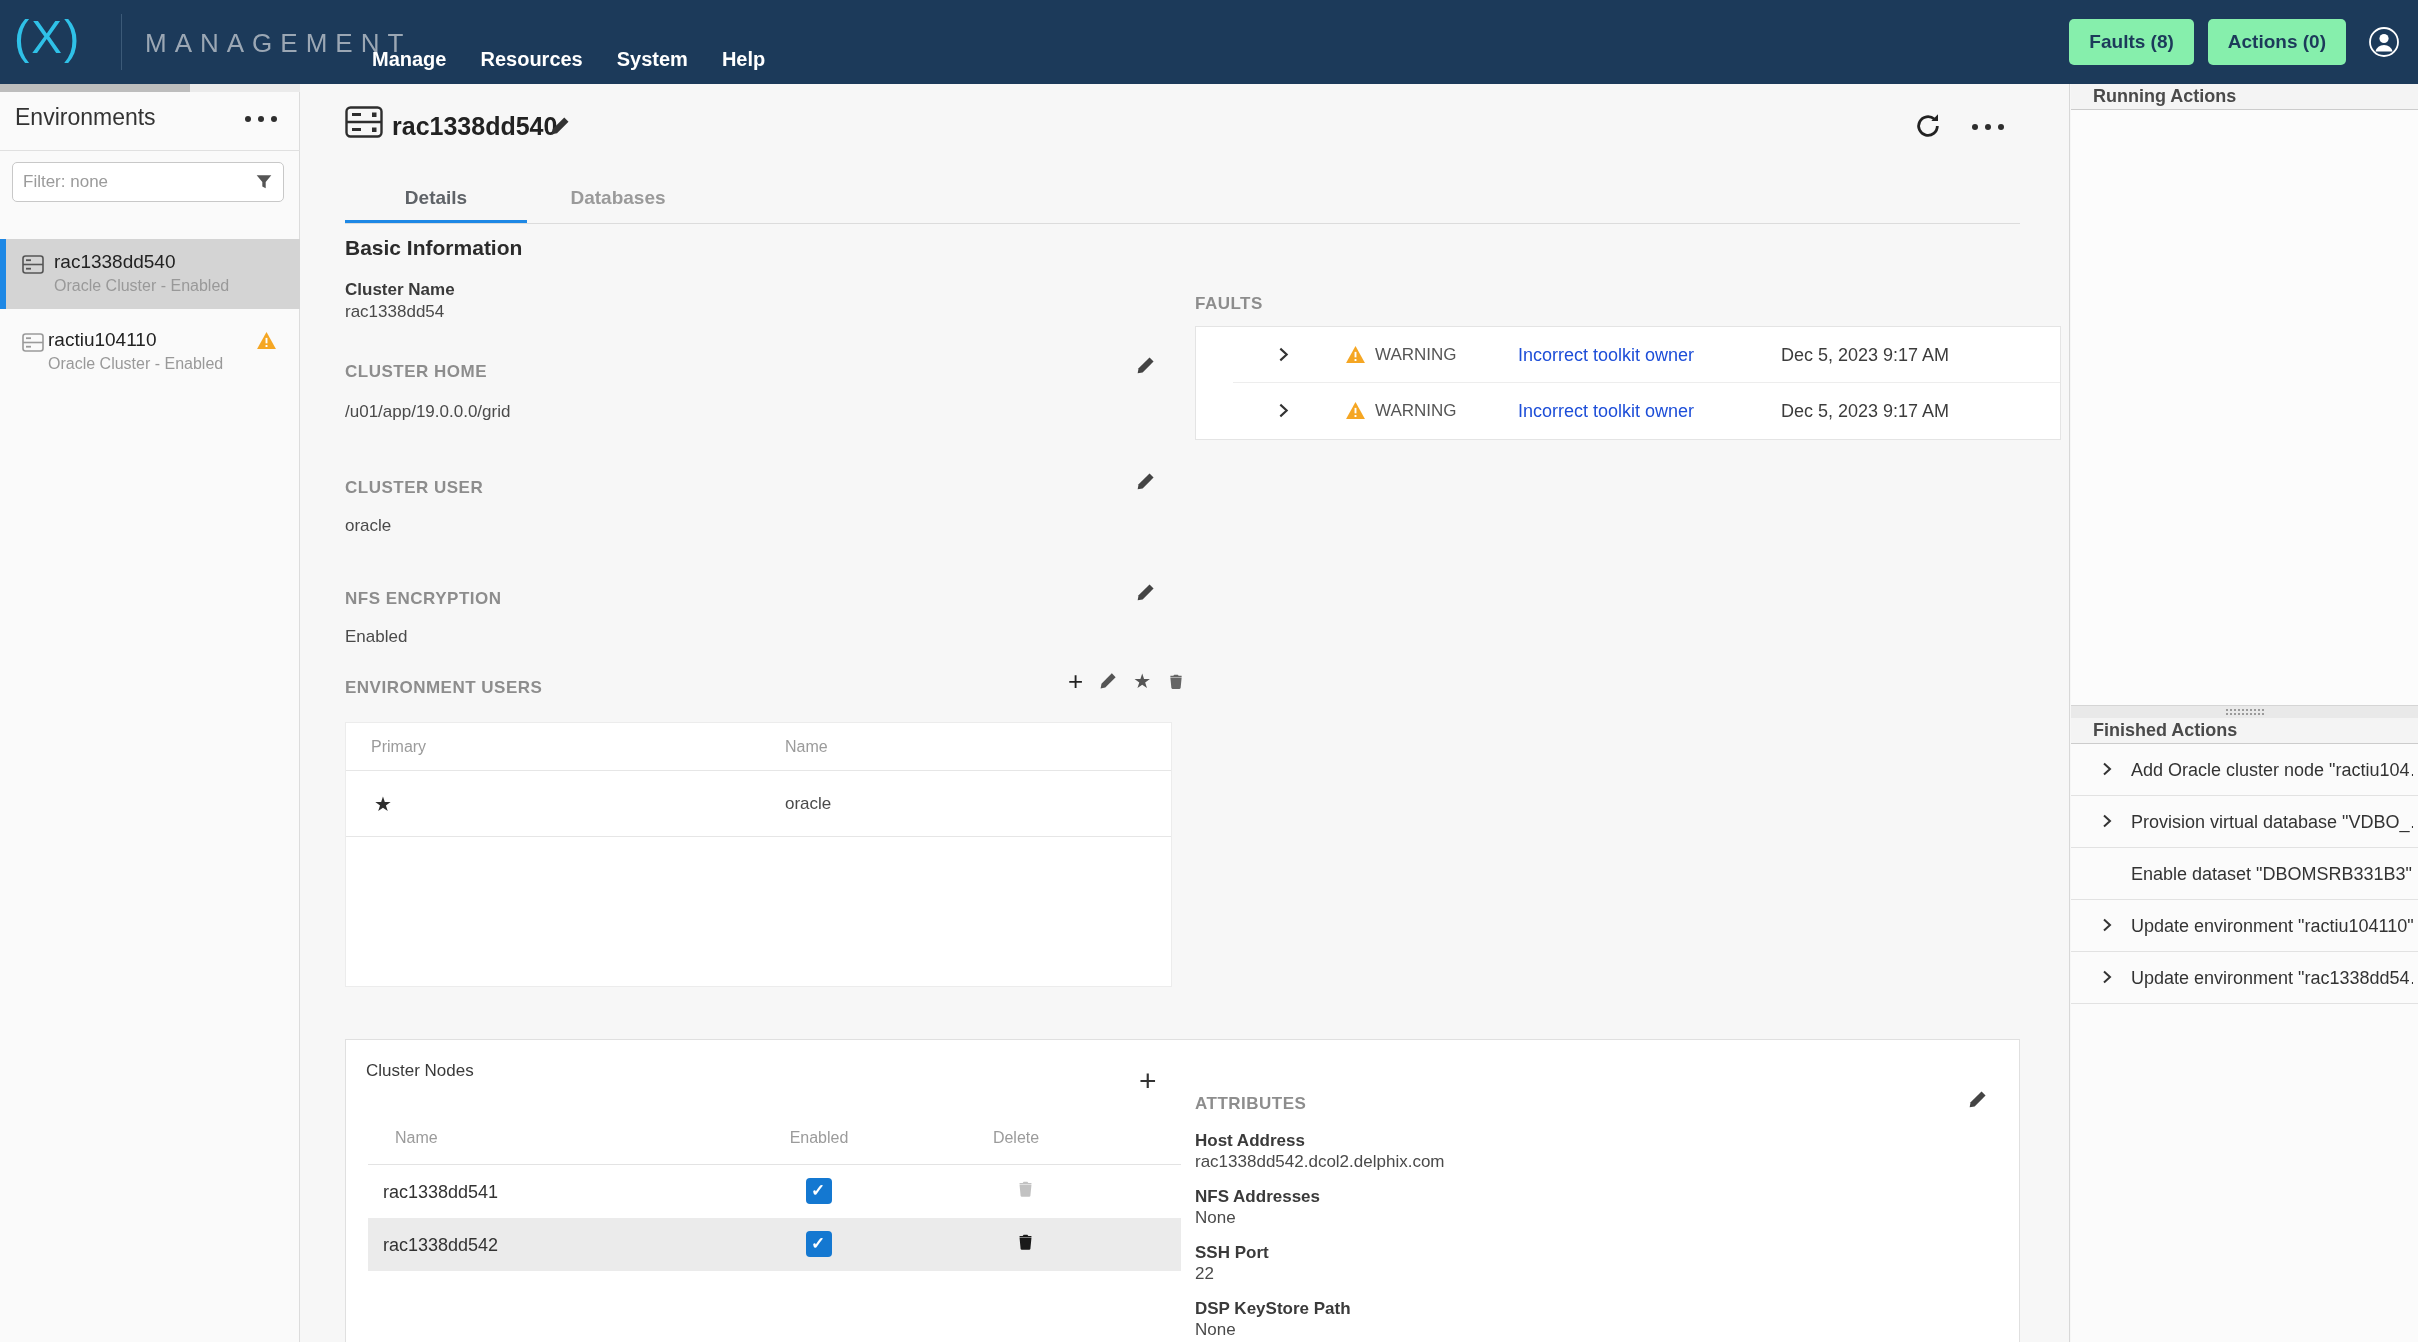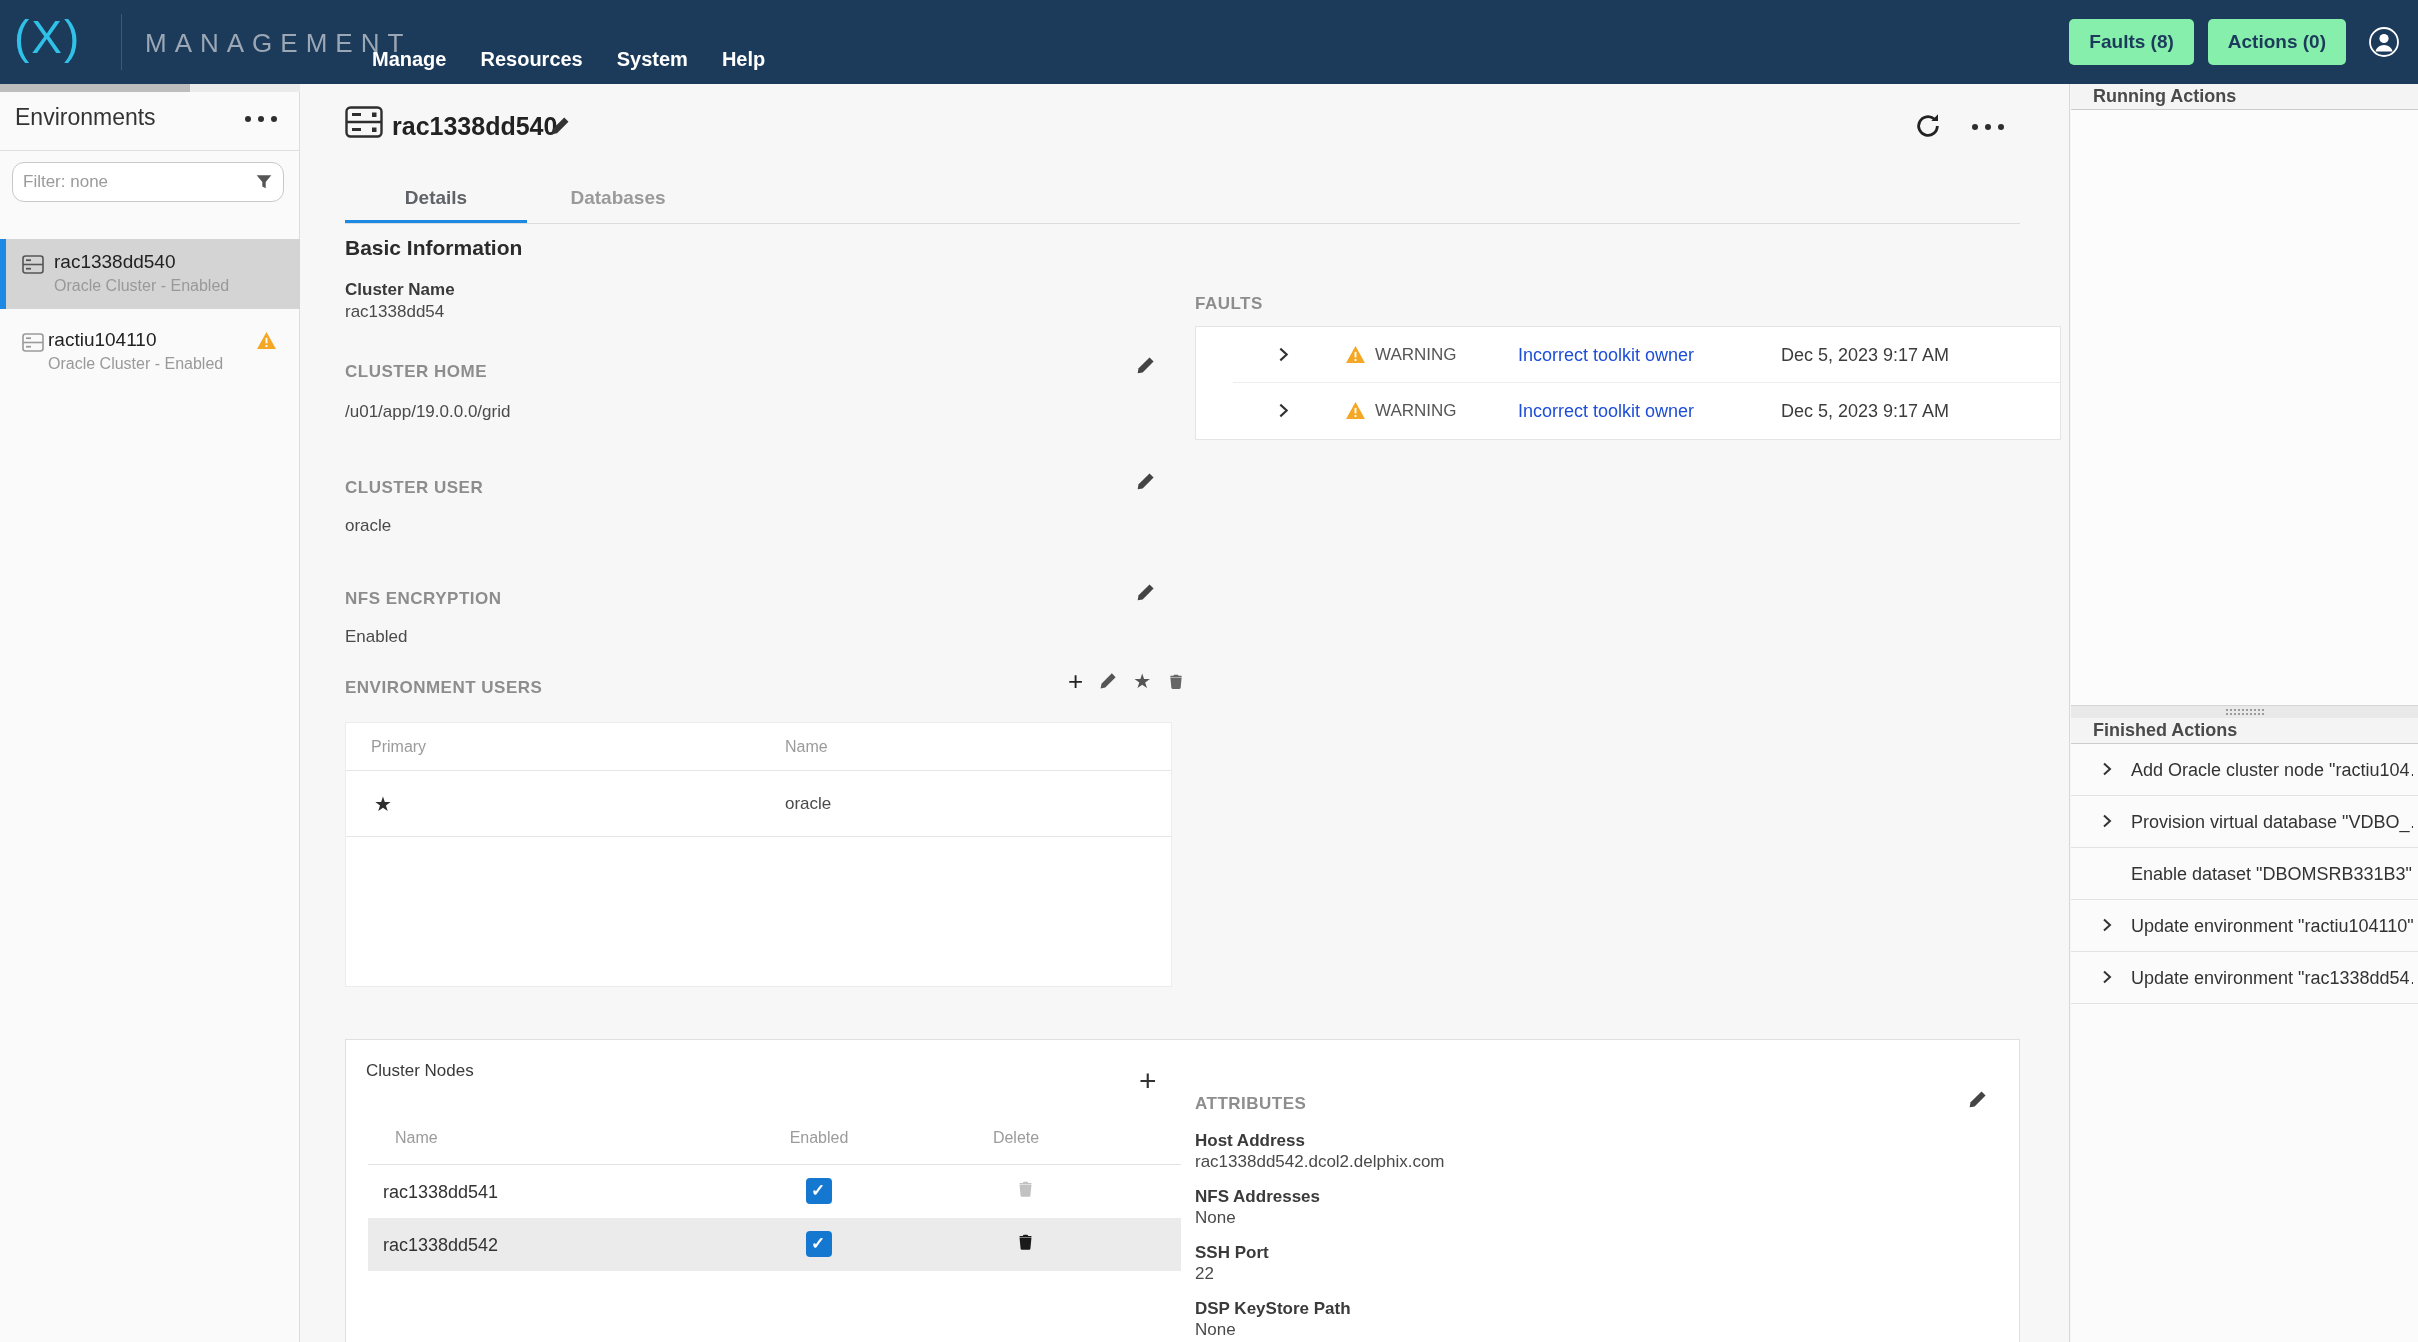--- a/index.html
+++ b/index.html
@@ -25,21 +25,21 @@
   .sidebar { position:absolute; left:0; top:84px; width:300px; height:1258px; background:#fafafa;
              border-right:1px solid #dcdcdc; }
   .hscroll-track { position:absolute; left:0; top:0; width:300px; height:8px; background:#ebebeb; }
   .hscroll-thumb { position:absolute; left:0; top:0; width:190px; height:8px; background:#bdbdbd; }
   .sb-title { position:absolute; left:15px; top:20px; font-size:23px; color:#333; }
   .dots { display:flex; gap:7px; align-items:center; cursor:pointer; }
   .dots .dot { width:6px; height:6px; border-radius:50%; background:#2e2e2e; }
   .sb-dots { position:absolute; left:245px; top:32px; }
   .sb-divider { position:absolute; left:0; top:66px; width:300px; height:1px; background:#e0e0e0; }
   .filter-box { position:absolute; left:12px; top:78px; width:272px; height:40px; background:#fff;
-                border:1px solid #c8c8c8; border-radius:12px; display:flex; align-items:center; padding:0 10px; }
+                border:1px solid #c8c8c8; border-radius:5px; display:flex; align-items:center; padding:0 10px; }
   .filter-box input { flex:1; border:none; outline:none; font-size:17px; color:#555;
                       font-family:"Liberation Sans", sans-serif; background:transparent; }
   .filter-box input::placeholder { color:#9b9b9b; }
   .env-item { position:absolute; left:0; width:300px; height:70px; cursor:pointer; }
   .env-item.selected { background:#d4d4d4; border-left:6px solid #1e88e5; }
   .env-icon { position:absolute; left:22px; top:16px; }
   .env-item.selected .env-icon { left:16px; }
   .env-name { position:absolute; left:48px; top:12px; font-size:19px; color:#222; }
   .env-sub { position:absolute; left:48px; top:38px; font-size:16px; color:#999; }
   .env-warn { position:absolute; left:256px; top:14px; }

